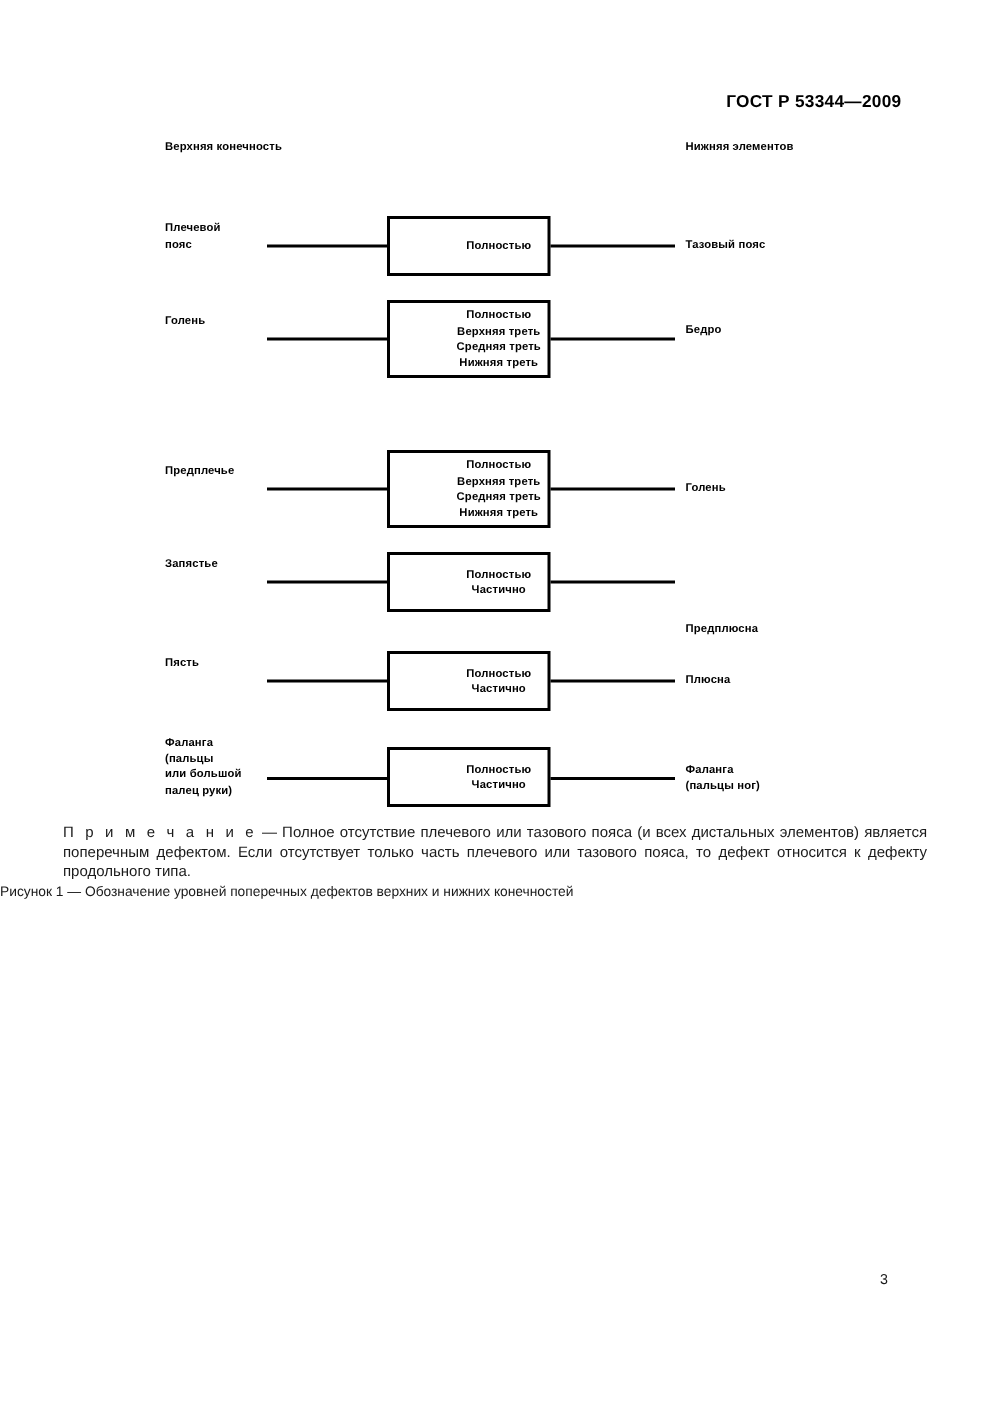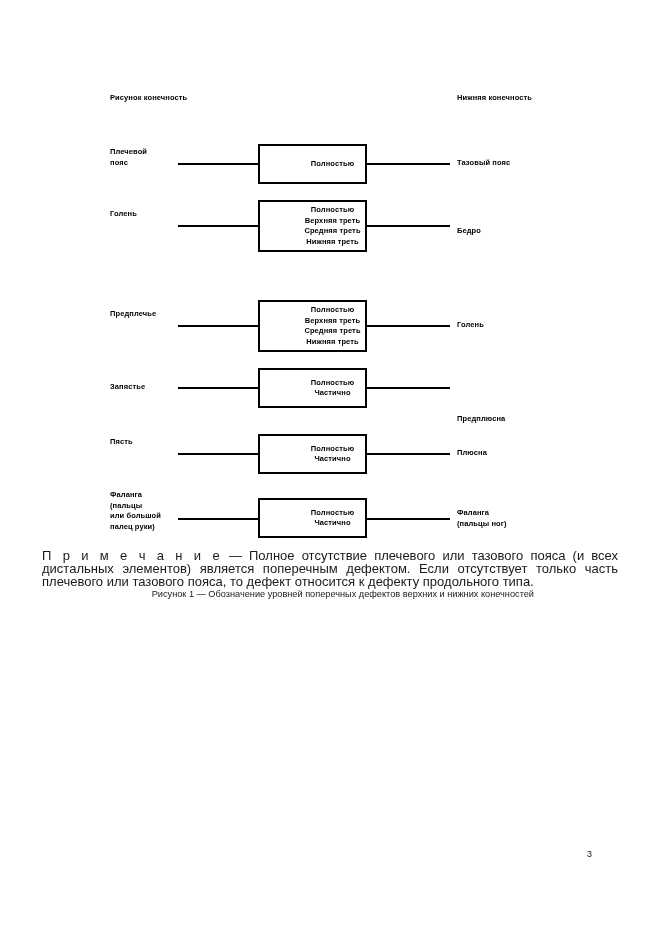--- a/index.html
+++ b/index.html
@@ -92,61 +92,62 @@
     letter-spacing: 0.1px;
   }
   .box span { display: block; white-space: nowrap; margin-left: 40px; }
 
   
   .note {
     position: absolute;
     left: 42px;
     top: 549px;
     width: 576px;
-    font-size: 13px;
+    font-size: 10px;
     line-height: 13.2px;
     text-align: justify;
     color: #1a1a1a;
   }
   .note .note-word {
     letter-spacing: 2.1px;
   }
 
   
   .caption {
     position: absolute;
     left: 0;
     top: 589px;
     width: 534px;
-    text-align: right;
+    text-align: left;
     font-size: 9.2px;
     color: #1a1a1a;
   }
 
   
   .page-number {
     position: absolute;
     left: 0;
     top: 848px;
     width: 592px;
     text-align: right;
     font-size: 9.5px;
     color: #1a1a1a;
   }
 </style>
 </head>
 <body>
 
 <div class="page">
 
+  <div class="doc-header">ГОСТ Р 53344—2009</div>
 
   <div class="figure">
 
-    <div class="col-head left">Рисунок конечность</div>
-    <div class="col-head right">Нижняя конечность</div>
+    <div class="col-head left">Верхняя конечность</div>
+    <div class="col-head right">Нижняя элементов</div>
 
     <div class="row" style="top:22px;height:60px;">
       <div class="side-label left" style="top:37px;">Плечевой
 пояс</div>
       <div class="connector" style="left:178px;top:53px;width:80px;"></div>
       <div class="box" style="top:34px;height:40px;">
         <span>Полностью</span>
       </div>
       <div class="connector" style="left:367px;top:53px;width:83px;"></div>
       <div class="side-label right" style="top:48px;">Тазовый пояс</div>
@@ -155,38 +156,38 @@
     <div class="row" style="top:100px;height:72px;">
       <div class="side-label left" style="top:21px;">Голень</div>
       <div class="connector" style="left:178px;top:37px;width:80px;"></div>
       <div class="box" style="top:12px;height:52px;">
         <span>Полностью</span>
         <span>Верхняя треть</span>
         <span>Средняя треть</span>
         <span>Нижняя треть</span>
       </div>
       <div class="connector" style="left:367px;top:37px;width:83px;"></div>
-      <div class="side-label right" style="top:38px;">Бедро</div>
+      <div class="side-label right" style="top:27px;">Бедро</div>
     </div>
 
     <div class="row" style="top:200px;height:72px;">
       <div class="side-label left" style="top:21px;">Предплечье</div>
       <div class="connector" style="left:178px;top:37px;width:80px;"></div>
       <div class="box" style="top:12px;height:52px;">
         <span>Полностью</span>
         <span>Верхняя треть</span>
         <span>Средняя треть</span>
         <span>Нижняя треть</span>
       </div>
       <div class="connector" style="left:367px;top:37px;width:83px;"></div>
       <div class="side-label right" style="top:32px;">Голень</div>
     </div>
 
     <div class="row" style="top:268px;height:60px;">
-      <div class="side-label left" style="top:26px;">Запястье</div>
+      <div class="side-label left" style="top:15px;">Запястье</div>
       <div class="connector" style="left:178px;top:31px;width:80px;"></div>
       <div class="box" style="top:12px;height:40px;">
         <span>Полностью</span>
         <span>Частично</span>
       </div>
       <div class="connector" style="left:367px;top:31px;width:83px;"></div>
       <div class="side-label right" style="top:26px;margin-top:32px;">Предплюсна</div>
     </div>
 
     <div class="row" style="top:334px;height:60px;">

